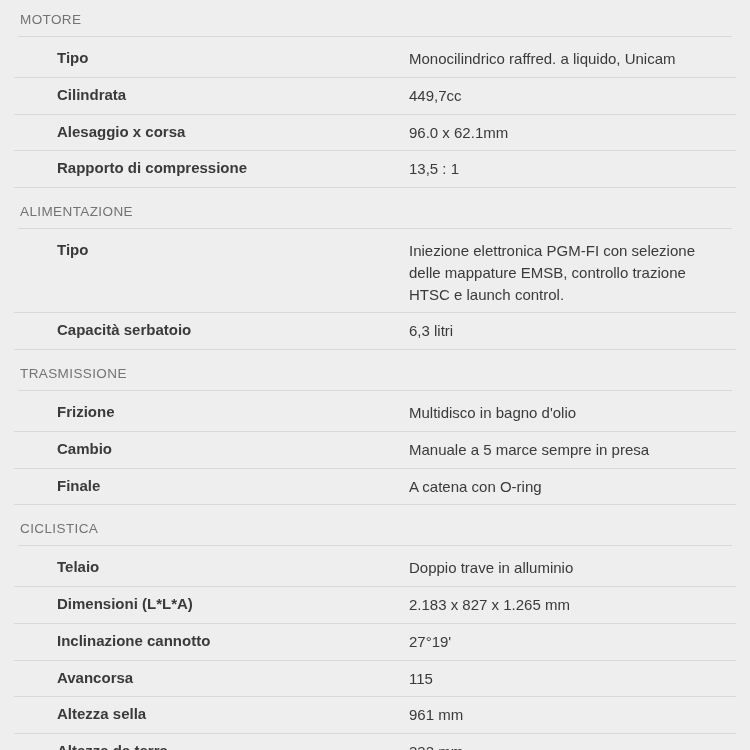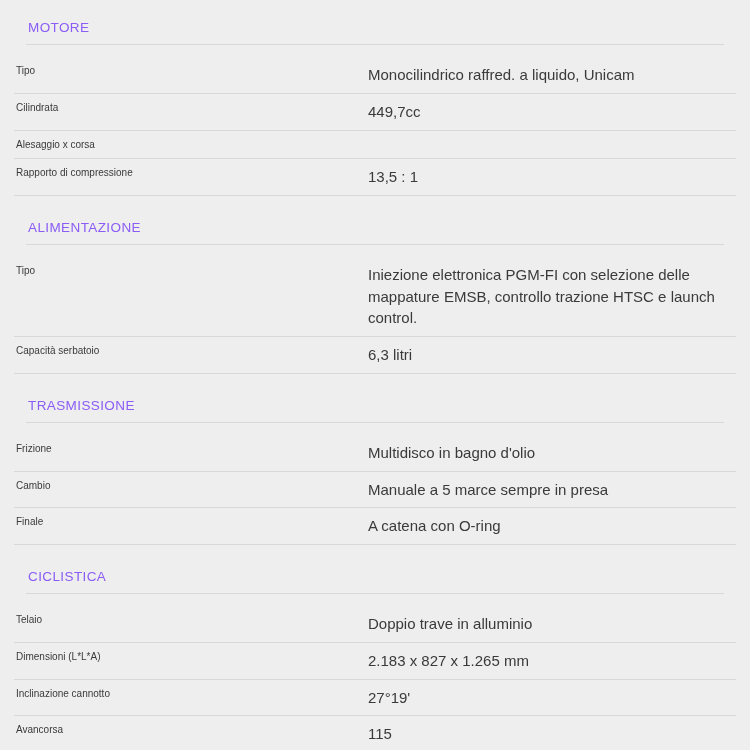--- a/index.html
+++ b/index.html
@@ -14,52 +14,53 @@
     color: #333333;
     overflow: hidden;
   }
   .spec-sheet {
     width: 750px;
     box-sizing: border-box;
     padding: 0 14px 0 14px;
     background: #eeeeee;
   }
   .section-title {
-    color: #8b5cf6;
+    color: #737373;
     font-size: 13.5px;
     font-weight: 400;
     letter-spacing: 0.4px;
     padding: 10px 0 9px 2px;
-    margin: 12px;
+    margin: 4px;
     border-bottom: 1px solid #d8d8d8;
   }
   .section-title.first {
     padding-top: 8px;
   }
   .rows {
     margin: 0;
     padding: 0;
   }
   .spec-row {
     display: flex;
     align-items: flex-start;
     border-bottom: 1px solid #d8d8d8;
     min-height: 25px;
     padding: 7px 0 7px 0;
     box-sizing: border-box;
   }
   .spec-label {
     width: 354px;
     flex: 0 0 354px;
-    font-size: 10px;
-    font-weight: normal;
+    font-size: 15px;
+    font-weight: bold;
     color: #3a3a3a;
     line-height: 1.35;
     padding-left: 2px;
     box-sizing: border-box;
+    margin-left: 41px;
   }
   .spec-value {
     flex: 1 1 auto;
     font-size: 15px;
     font-weight: normal;
     color: #3a3a3a;
     line-height: 1.45;
     padding-right: 14px;
     box-sizing: border-box;
   }
@@ -80,20 +81,21 @@
         <div class="spec-row">
           <div class="spec-label">Tipo</div>
           <div class="spec-value">Monocilindrico raffred. a liquido, Unicam</div>
         </div>
         <div class="spec-row">
           <div class="spec-label">Cilindrata</div>
           <div class="spec-value">449,7cc</div>
         </div>
         <div class="spec-row">
           <div class="spec-label">Alesaggio x corsa</div>
+          <div class="spec-value">96.0 x 62.1mm</div>
         </div>
         <div class="spec-row">
           <div class="spec-label">Rapporto di compressione</div>
           <div class="spec-value">13,5 : 1</div>
         </div>
       </div>
     </div>
     <div class="section">
       <h2 class="section-title">ALIMENTAZIONE</h2>
       <div class="rows">

